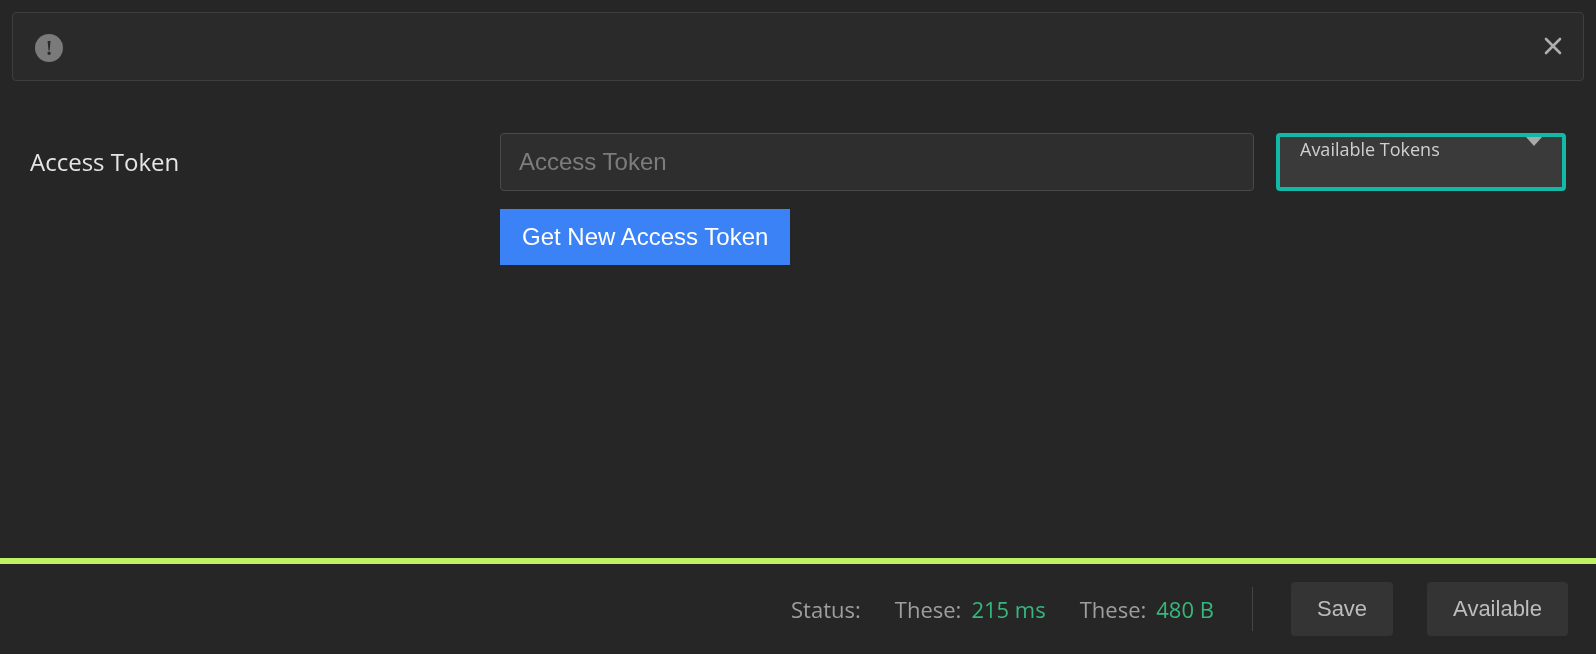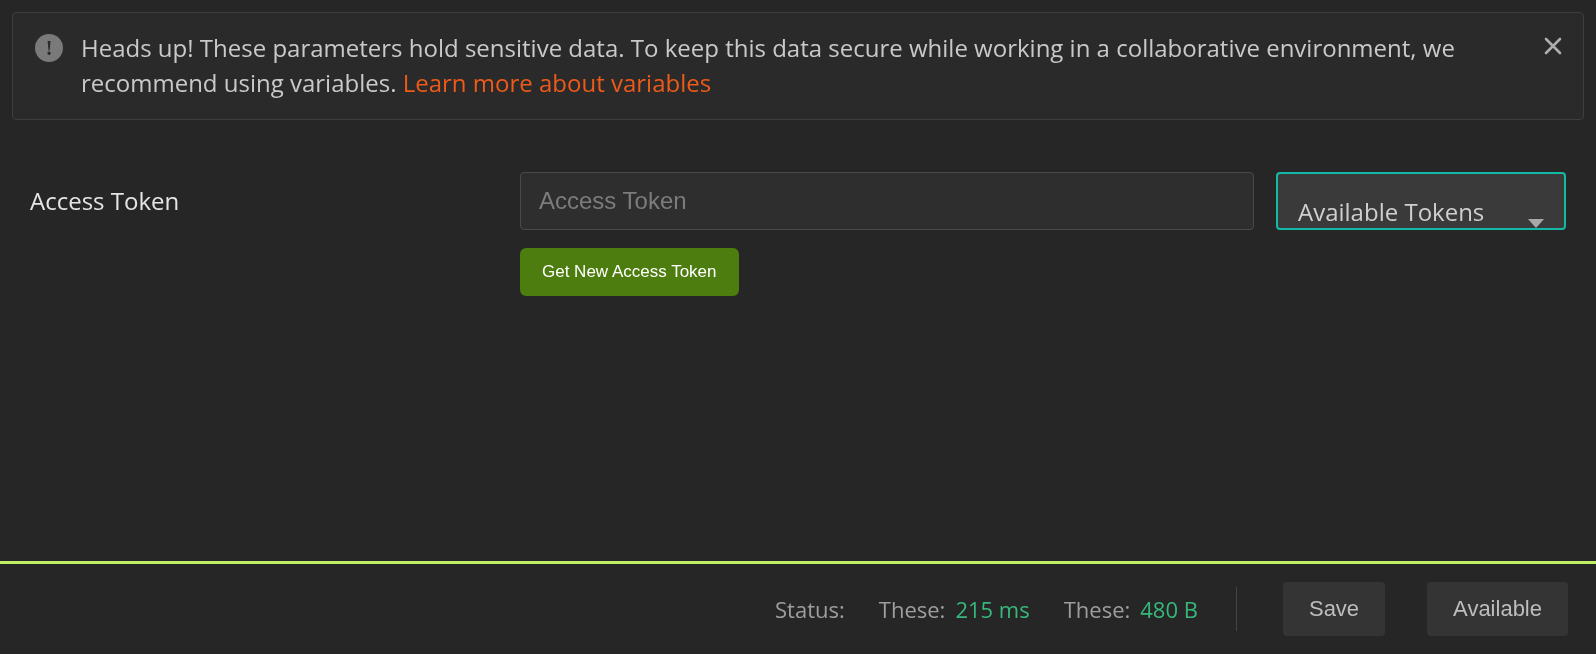--- a/index.html
+++ b/index.html
@@ -60,21 +60,20 @@
     line-height: 1;
   }
 
   
   .form-body {
     padding: 52px 18px 0 18px;
   }
   .row {
     display: flex;
     align-items: flex-start;
-    gap: 20px;
   }
   .row-label {
     width: 470px;
     font-size: 24px;
     color: #e5e5e5;
     padding-top: 12px;
   }
   .row-controls {
     flex: 1;
     display: flex;
@@ -94,53 +93,53 @@
     color: #d6d6d6;
     font-size: 24px;
     padding: 14px 18px;
     outline: none;
   }
   .text-input::placeholder { color: #7c7c7c; }
 
   .dropdown {
     width: 290px;
     background: #3a3a3a;
-    border: 2px solid #14b8a6;
-    border-radius: 4px;
-    display: flex;
-    align-items: flex-end;
+    border: 4px solid #14b8a6;
+    border-radius: 4px;
+    display: flex;
+    align-items: flex-start;
     justify-content: space-between;
     padding: 0 20px;
-    font-size: 24px;
+    font-size: 18px;
     color: #cfcfcf;
     cursor: pointer;
   }
   .dropdown .chevron {
     width: 0; height: 0;
     border-left: 8px solid transparent;
     border-right: 8px solid transparent;
     border-top: 9px solid #a9a9a9;
   }
 
   .primary-btn {
     align-self: flex-start;
-    background: #4d7c0f;
+    background: #3b82f6;
     color: #ffffff;
     border: none;
-    border-radius: 6px;
+    border-radius: 0;
     padding: 14px 22px;
-    font-size: 17px;
+    font-size: 24px;
     cursor: pointer;
   }
 
   
   .footer {
     position: absolute;
     left: 0; right: 0; bottom: 0;
-    border-top: 3px solid #bef264;
+    border-top: 6px solid #bef264;
     padding: 18px 28px 18px 20px;
     display: flex;
     align-items: center;
     justify-content: flex-end;
     gap: 34px;
     font-size: 22px;
     color: #9e9e9e;
   }
   .stat {
     display: flex;
@@ -154,35 +153,29 @@
     margin: 0 4px;
   }
   .footer-btn {
     background: #343434;
     color: #bdbdbd;
     border: none;
     border-radius: 4px;
     padding: 14px 26px;
     font-size: 22px;
     cursor: pointer;
-    margin-left: 8px;
   }
 </style>
 </head>
 <body>
 
 <div class="page">
 
   <div class="alert">
     <div class="alert-icon">!</div>
-    <div class="alert-text">
-      <span>Heads up!</span>
-      <span>These parameters hold sensitive data. To keep this data secure while working in a collaborative environment, we recommend using variables.</span>
-      <span class="link">Learn more about variables</span>
-    </div>
     <div class="alert-close">
       <svg width="20" height="20" viewBox="0 0 20 20">
           <path d="M3 3 L17 17 M17 3 L3 17" stroke="#aeaeae" stroke-width="2.6" stroke-linecap="round" fill="none"></path>
         </svg>
     </div>
   </div>
 
   <div class="form-body">
     <div class="row">
       <div class="row-label">Access Token</div>

